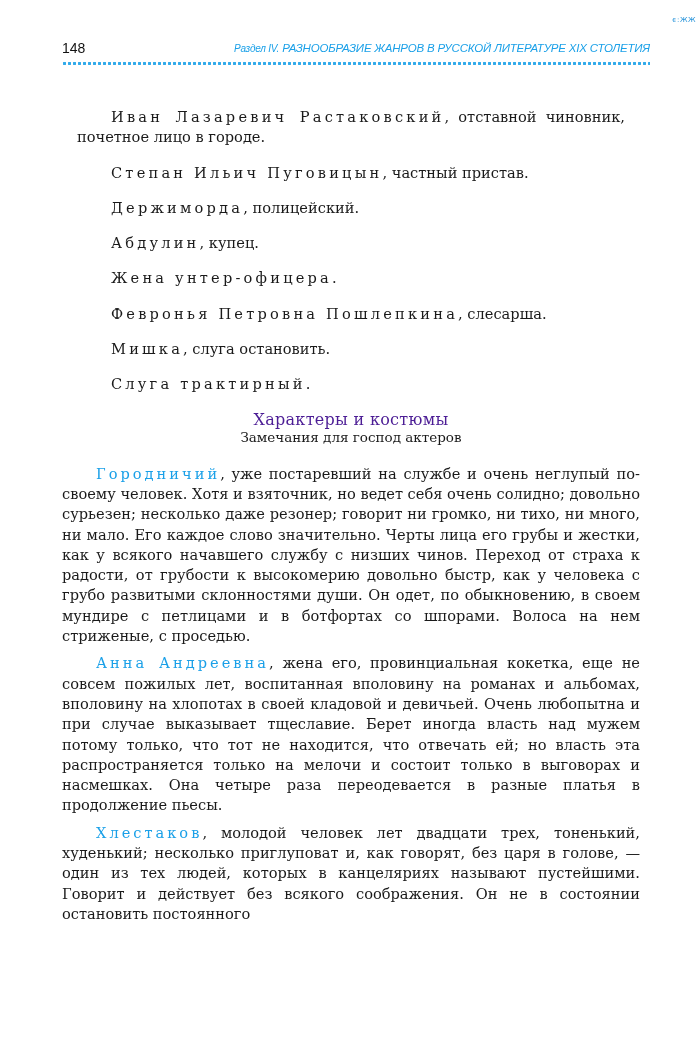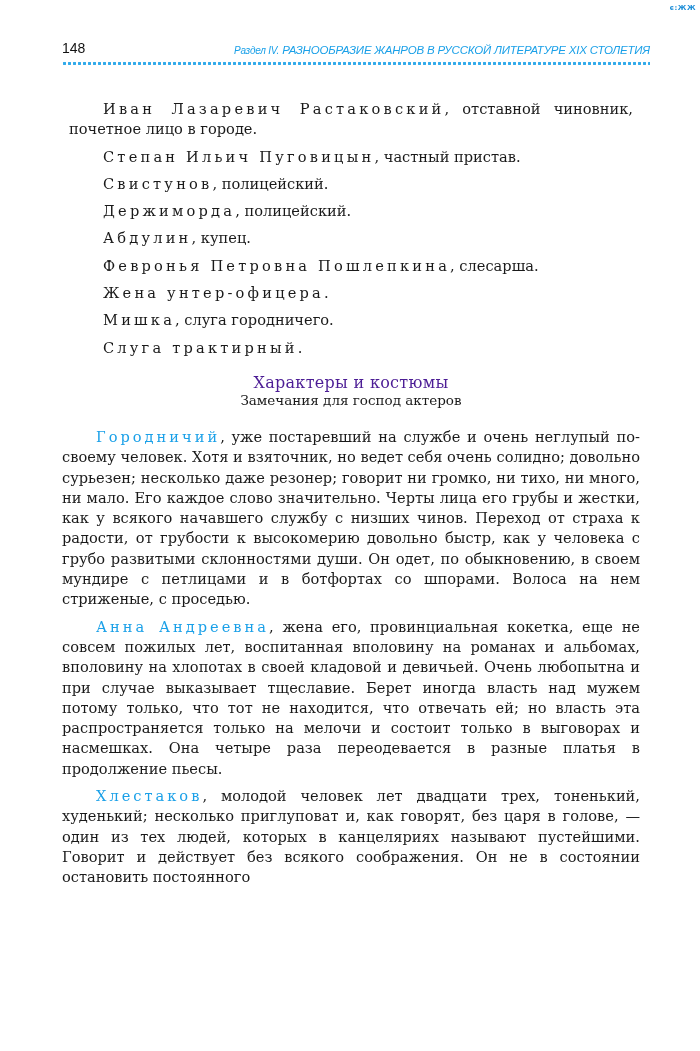--- a/index.html
+++ b/index.html
@@ -1,30 +1,30 @@
 <!DOCTYPE html>
 <html><head>
 <meta charset="utf-8">
 <style>
   html, body { margin: 0; padding: 0; background: #ffffff; }
   body { width: 700px; height: 1051px; position: relative; overflow: hidden;
          font-family: "DejaVu Serif", "Liberation Serif", serif; color: #1a1a1a; }
-  .corner-mark { position: absolute; top: 4px; right: 4px; font-size: 7px; color: #1f8fd8;
-                 font-family: "DejaVu Sans", sans-serif; letter-spacing: 0.5px; font-weight: bold; }
+  .corner-mark { position: absolute; top: 16px; right: 4px; font-size: 7px; color: #1f8fd8;
+                 font-family: "DejaVu Sans", sans-serif; letter-spacing: 0.5px; }
   .header { position: absolute; left: 62px; right: 50px; top: 40px; }
-  .header-row { display: flex; justify-content: space-between; align-items: flex-end; }
+  .header-row { display: flex; justify-content: space-between; align-items: center; }
   .page-number { font-family: "Liberation Sans", sans-serif; font-size: 14px; color: #111; }
   .running-title { font-family: "Liberation Sans", sans-serif; font-size: 11.5px; color: #1aa0e8;
                    letter-spacing: -0.2px; white-space: nowrap; font-style: italic; }
   .running-title .section { font-size: 10px; }
   .ornament { margin-top: 4px; height: 7px; width: 100%;
               background-image: radial-gradient(circle, #1aa0e8 1.4px, transparent 1.6px);
               background-size: 5px 7px; background-repeat: repeat-x; opacity: 0.9; }
   .content { position: absolute; left: 62px; width: 578px; top: 92px; font-size: 14.6px; line-height: 20.3px; }
-  .cast-line { margin: 7px; text-indent: 34px; text-align: justify; }
+  .cast-line { margin: 15px; text-indent: 34px; text-align: justify; }
   .spaced { letter-spacing: 3.2px; }
   .section-title { text-align: center; color: #4c1d95; font-size: 16px; margin-top: 16px; line-height: 18px; letter-spacing: 0.3px; }
   .section-subtitle { text-align: center; font-size: 13.5px; line-height: 17px; margin-bottom: 18px; }
   .para { margin: 0 0 7px 0; text-indent: 34px; text-align: justify; }
   .char-name { color: #1aa0e8; letter-spacing: 3px; }
 </style>
 </head>
 <body>
 
 <div class="corner-mark">ϵ:ЖЖ</div>
@@ -37,26 +37,25 @@
       <span>РАЗНООБРАЗИЕ ЖАНРОВ В РУССКОЙ ЛИТЕРАТУРЕ XIX СТОЛЕТИЯ</span>
     </span>
   </div>
   <div class="ornament"></div>
 </div>
 
 <div class="content">
   <div>
     <p class="cast-line"><span class="spaced">Иван Лазаревич Растаковский</span><span>, отставной чиновник, почетное лицо в городе.</span></p>
     <p class="cast-line"><span class="spaced">Степан Ильич Пуговицын</span><span>, частный пристав.</span></p>
-    <p class="cast-line"><span class="spaced">Свистунов</span><span>, полицейский.</span></p>
     <p class="cast-line"><span class="spaced">Держиморда</span><span>, полицейский.</span></p>
     <p class="cast-line"><span class="spaced">Абдулин</span><span>, купец.</span></p>
+    <p class="cast-line"><span class="spaced">Жена унтер-офицера</span><span>.</span></p>
     <p class="cast-line"><span class="spaced">Февронья Петровна Пошлепкина</span><span>, слесарша.</span></p>
-    <p class="cast-line"><span class="spaced">Жена унтер-офицера</span><span>.</span></p>
-    <p class="cast-line"><span class="spaced">Мишка</span><span>, слуга городничего.</span></p>
+    <p class="cast-line"><span class="spaced">Мишка</span><span>, слуга остановить.</span></p>
     <p class="cast-line"><span class="spaced">Слуга трактирный</span><span>.</span></p>
   </div>
 
   <div class="section-title">Характеры и костюмы</div>
   <div class="section-subtitle">Замечания для господ актеров</div>
 
   <p class="para"><span class="char-name">Городничий</span><span>, уже постаревший на службе и очень неглупый по-своему человек. Хотя и взяточник, но ведет себя очень солидно; довольно сурьезен; несколько даже резонер; говорит ни громко, ни тихо, ни много, ни мало. Его каждое слово значительно. Черты лица его грубы и жестки, как у всякого начавшего службу с низших чинов. Переход от страха к радости, от грубости к высокомерию довольно быстр, как у человека с грубо развитыми склонностями души. Он одет, по обыкновению, в своем мундире с петлицами и в ботфортах со шпорами. Волоса на нем стриженые, с проседью.</span></p>
   <p class="para"><span class="char-name">Анна Андреевна</span><span>, жена его, провинциальная кокетка, еще не совсем пожилых лет, воспитанная вполовину на романах и альбомах, вполовину на хлопотах в своей кладовой и девичьей. Очень любопытна и при случае выказывает тщеславие. Берет иногда власть над мужем потому только, что тот не находится, что отвечать ей; но власть эта распространяется только на мелочи и состоит только в выговорах и насмешках. Она четыре раза переодевается в разные платья в продолжение пьесы.</span></p>
   <p class="para"><span class="char-name">Хлестаков</span><span>, молодой человек лет двадцати трех, тоненький, худенький; несколько приглуповат и, как говорят, без царя в голове, — один из тех людей, которых в канцеляриях называют пустейшими. Говорит и действует без всякого соображения. Он не в состоянии остановить постоянного</span></p>
 </div>

